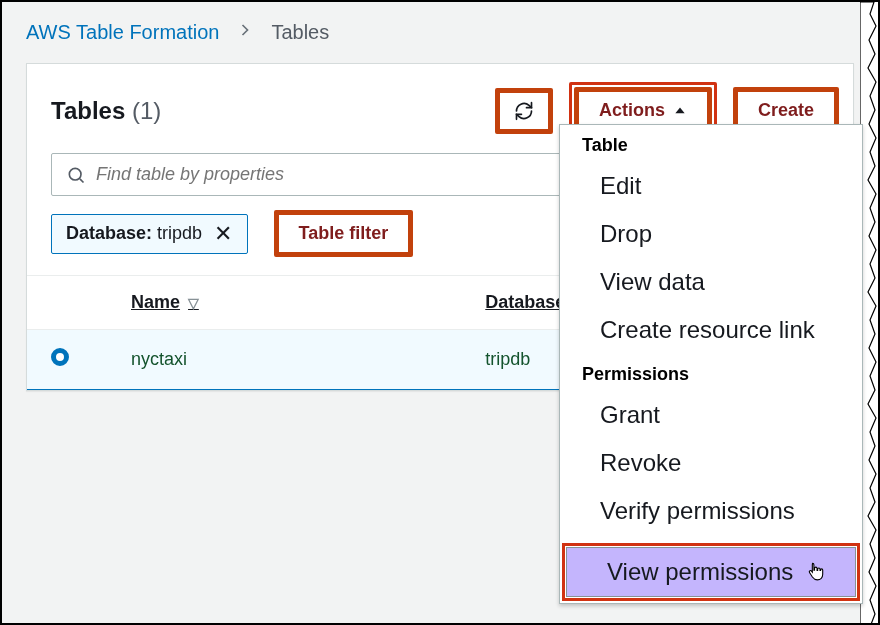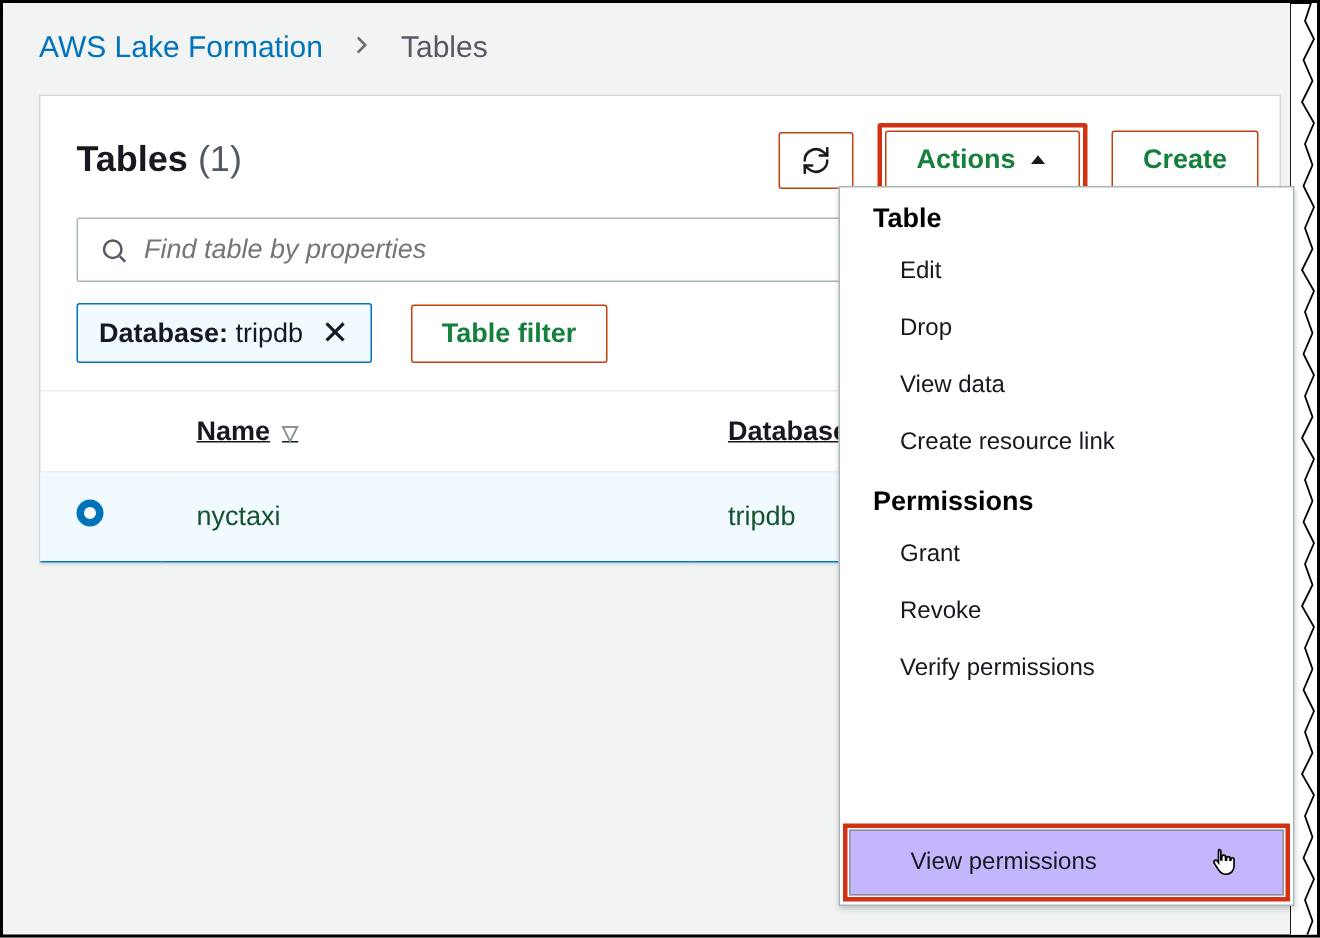--- a/index.html
+++ b/index.html
@@ -5,52 +5,52 @@
   * { box-sizing: border-box; margin: 0; padding: 0; }
   body { font-family: "Amazon Ember", "Helvetica Neue", Arial, sans-serif; background: #f2f3f3; color: #16191f; width: 880px; height: 625px; overflow: hidden; border: 2px solid #000; position: relative; }
   .breadcrumb { padding: 18px 24px; font-size: 20px; display: flex; align-items: center; gap: 16px; }
   .breadcrumb a { color: #0073bb; text-decoration: none; }
   .breadcrumb .chev { color: #687078; font-size: 18px; }
   .breadcrumb .current { color: #545b64; }
   .panel { background: #fff; margin: 0 24px; border: 1px solid #d5dbdb; box-shadow: 0 1px 1px rgba(0,0,0,0.05); position: relative; }
   .panel-header { display: flex; align-items: center; padding: 18px 24px 14px; gap: 16px; }
   .panel-title { font-size: 24px; font-weight: 700; flex: 1; }
   .panel-title .count { font-weight: 400; color: #545b64; }
-  .btn { background: #fff; border: 1px solid #c2410c; border-radius: 2px; padding: 8px 20px; font-size: 18px; font-weight: 700; color: #15803d; cursor: pointer; display: inline-flex; align-items: center; gap: 8px; }
+  .btn { background: #fff; border: 5px solid #c2410c; border-radius: 2px; padding: 8px 20px; font-size: 18px; font-weight: 700; color: #7f1d1d; cursor: pointer; display: inline-flex; align-items: center; gap: 8px; }
   .btn.icon-only { padding: 8px 14px; }
   .highlight-box { border: 3px solid #d13212; border-radius: 2px; padding: 2px; }
   .search-row { padding: 0 24px 14px; }
   .search-input-wrap { border: 1px solid #aab7b8; border-radius: 2px; display: flex; align-items: center; padding: 10px 14px; gap: 10px; }
   .search-input { flex: 1; border: none; outline: none; font-size: 18px; font-style: italic; color: #0f172a; background: transparent; }
   .filter-row { display: flex; align-items: center; gap: 26px; padding: 0 24px 18px; }
   .chip { border: 1px solid #0073bb; background: #f1faff; border-radius: 2px; padding: 8px 14px; font-size: 18px; display: inline-flex; align-items: center; gap: 12px; }
   .chip .key { font-weight: 700; }
   .chip .x { font-size: 22px; cursor: pointer; line-height: 1; }
   .table { width: 100%; border-collapse: collapse; }
   .table th { text-align: left; font-size: 18px; font-weight: 700; padding: 16px 24px; border-top: 1px solid #eaeded; border-bottom: 1px solid #eaeded; color: #16191f; text-decoration: underline; }
   .table th .sort { color: #879196; margin-left: 8px; font-size: 14px; }
   .table td { padding: 18px 24px; font-size: 18px; border-bottom: 1px solid #eaeded; }
   .row-selected { background: #f1faff; border-top: 1px solid #0073bb; border-bottom: 1px solid #0073bb; }
   .row-selected td { border-bottom: none; }
   .radio { width: 18px; height: 18px; border-radius: 50%; border: 5px solid #0073bb; background: #fff; display: inline-block; }
   .link { color: #14532d; }
   .dropdown { position: absolute; top: 60px; left: 532px; background: #fff; border: 1px solid #aab7b8; box-shadow: 0 2px 4px rgba(0,0,0,0.2); width: 304px; z-index: 10; display: flex; flex-direction: column; height: 480px; }
   .dd-header { font-size: 18px; font-weight: 700; padding: 10px 22px 6px; color: #000; }
-  .dd-item { font-size: 16px; padding: 10px 30px 10px 40px; cursor: pointer; display: flex; align-items: center; justify-content: space-between; }
+  .dd-item { font-size: 24px; padding: 10px 30px 10px 40px; cursor: pointer; display: flex; align-items: center; justify-content: space-between; }
   .dd-item.focused { background: #c4b5fd; border: 1px solid #879196; margin: 2px; }
   .dd-footer-highlight { border: 3px solid #d13212; margin: 2px 2px 2px 2px; padding: 1px; }
   .torn-edge { position: absolute; top: 0; right: 0; width: 18px; height: 625px; background: #fff; pointer-events: none; }
   svg.icon { width: 20px; height: 20px; }
   .dd-body { flex: 1; overflow: hidden; }
 </style>
 </head>
 <body>
 
 <div class="breadcrumb">
-  <a href="#">AWS Lake Formation</a>
+  <a href="#">AWS Table Formation</a>
   <span class="chev">
     <svg class="icon" viewBox="0 0 24 24" fill="none" stroke="#687078" stroke-width="2">
         <polyline points="9 18 15 12 9 6"></polyline>
       </svg>
   </span>
   <span class="current">Tables</span>
 </div>
 
 <div class="panel">
   <div class="panel-header">

